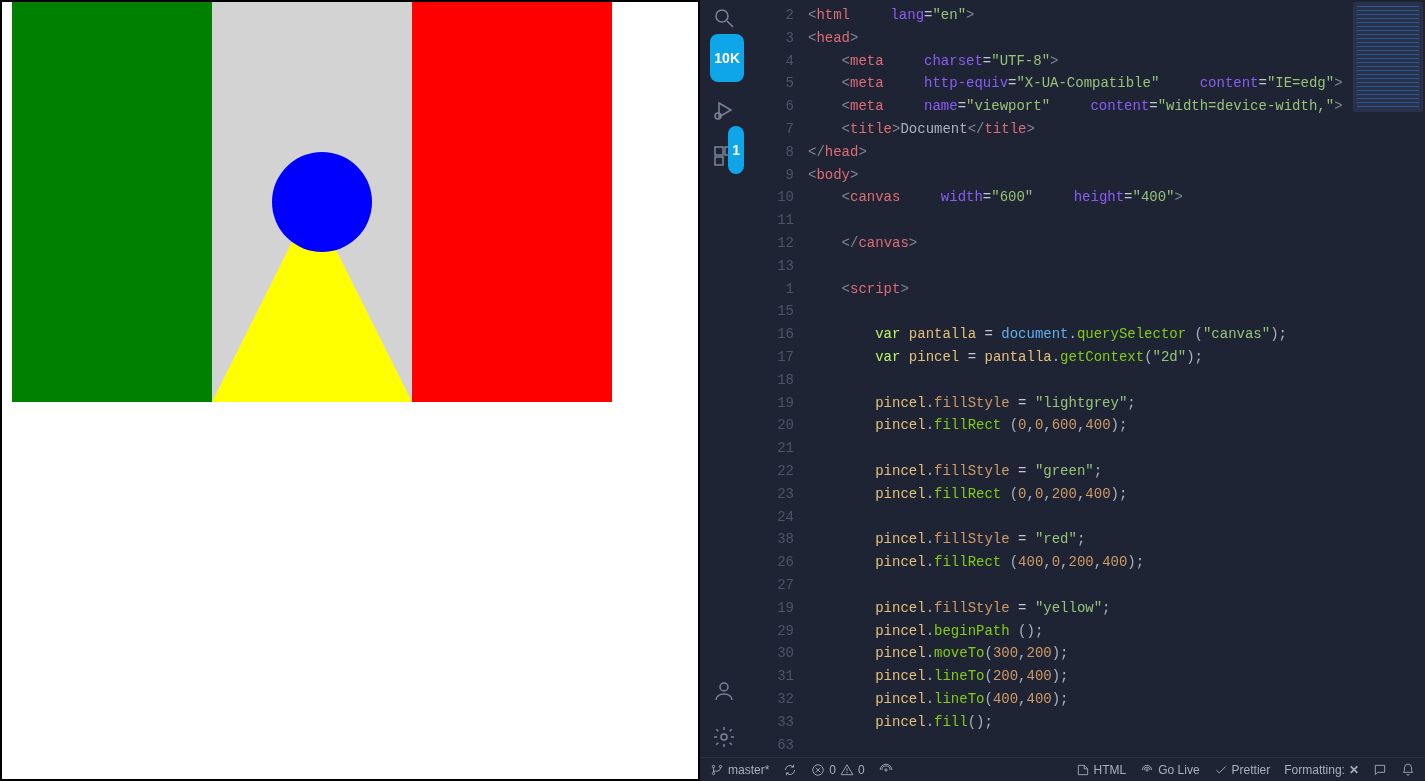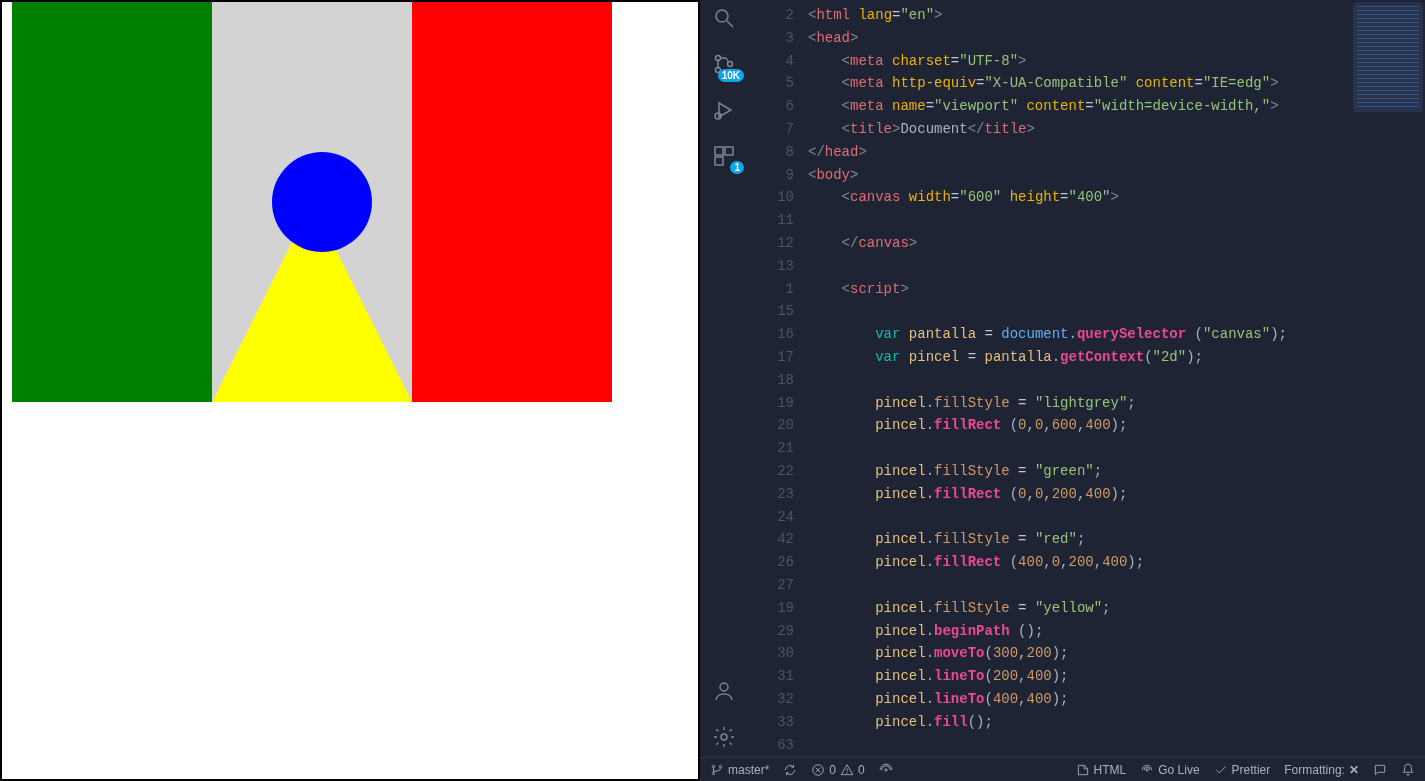--- a/index.html
+++ b/index.html
@@ -66,22 +66,22 @@
     color:#7a8599;
     cursor:pointer;
     position:relative;
   }
   .activity-icon svg { width:24px; height:24px; stroke:#7a8599; fill:none; stroke-width:1.5; }
   .badge {
     position:absolute;
     bottom:-4px; right:-6px;
     background:#0ea5e9;
     color:#fff;
-    font-size:10px;
-    padding:1px 4px;
+    font-size:14px;
+    padding:16px 4px;
     border-radius:8px;
     font-family:"Segoe UI",sans-serif;
     font-weight:600;
   }
 
   .editor-area {
     flex:1;
     display:flex;
     position:relative;
     overflow:hidden;
@@ -99,31 +99,31 @@
     flex:1;
     padding:4px 0;
     line-height:22.8px;
     white-space:pre;
     overflow:hidden;
   }
   .code .line { height:22.8px; }
 
   .tag-bracket { color:#7d8694; }
   .tag-name { color:#e06c75; }
-  .attr-name { color:#eab308; }
+  .attr-name { color:#8b5cf6;margin-left:32px; }
   .attr-value { color:#98c379; }
   .eq { color:#c0c8d4; }
-  .kw { color:#14b8a6; }
+  .kw { color:#bef264; }
   .var { color:#e5c07b;text-align:center; }
   .obj { color:#61afef; }
   .prop { color:#d19a66; }
   .str { color:#98c379; }
   .num { color:#d19a66; }
   .punct { color:#abb2bf; }
-  .fn { color:#ec4899;font-weight:bold; }
+  .fn { color:#84cc16; }
 
   .minimap {
     position:absolute;
     top:2px; right:2px;
     width:70px; height:110px;
     background:linear-gradient(#2b3550,#2b3550);
     opacity:.85;
     border-radius:2px;
   }
   .minimap::before {
@@ -231,21 +231,21 @@
         <div>15</div>
         <div>16</div>
         <div>17</div>
         <div>18</div>
         <div>19</div>
         <div>20</div>
         <div>21</div>
         <div>22</div>
         <div>23</div>
         <div>24</div>
-        <div>42</div>
+        <div>38</div>
         <div>26</div>
         <div>27</div>
         <div>19</div>
         <div>29</div>
         <div>30</div>
         <div>31</div>
         <div>32</div>
         <div>33</div>
         <div>63</div>
       </div>

